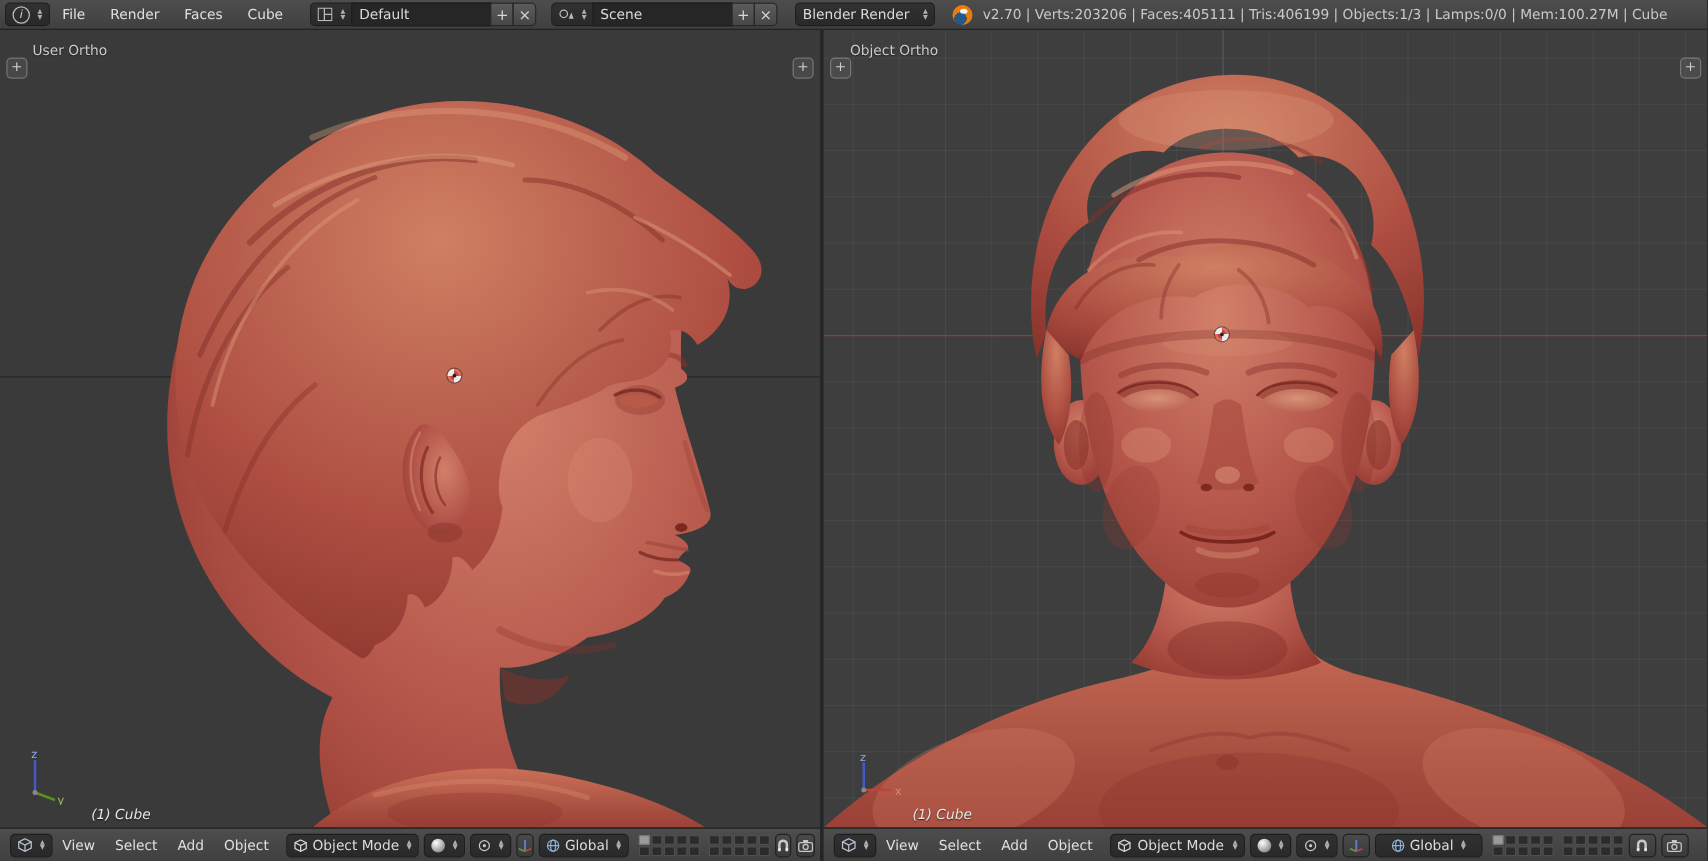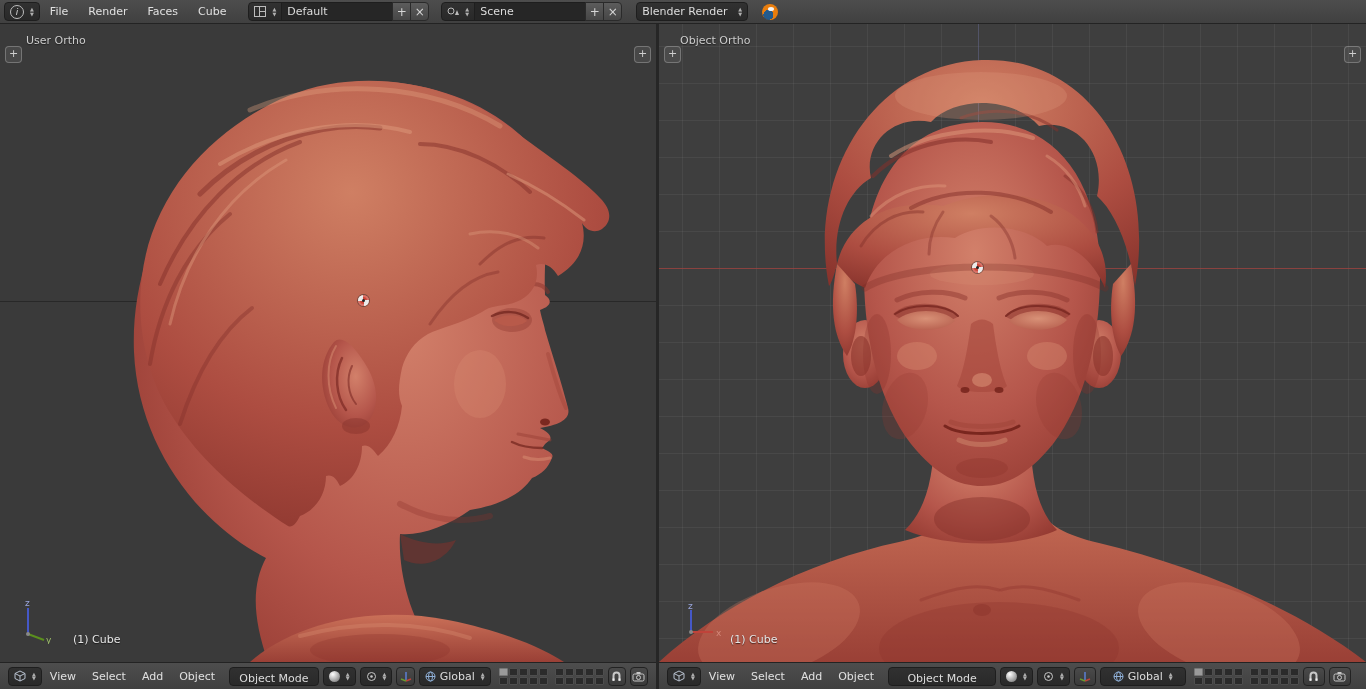--- a/index.html
+++ b/index.html
@@ -35,42 +35,42 @@
   .engine{margin-left:14px;width:112px;justify-content:space-between;}
   
   .viewport{position:absolute;top:24px;height:638px;overflow:hidden;}
   .viewport-left{left:0;width:656px;background:#3a3a3a;}
   .viewport-right{left:659px;width:707px;background:#3e3e3e;
      background-image:linear-gradient(rgba(255,255,255,.05) 1px,transparent 1px),
                       linear-gradient(90deg,rgba(255,255,255,.05) 1px,transparent 1px);
      background-size:37px 37px;background-position:23px 22px;}
   .vsep{position:absolute;top:24px;left:656px;width:3px;height:665px;background:#262626;}
   .vp-label{position:absolute;left:26px;top:10px;color:#cccccc;text-shadow:0 1px 1px rgba(0,0,0,.5);}
-  .obj-label{position:absolute;left:73px;bottom:16px;color:#e6e6e6;text-shadow:0 1px 1px rgba(0,0,0,.6);}
+  .obj-label{position:absolute;left:73px;bottom:4px;color:#e6e6e6;text-shadow:0 1px 1px rgba(0,0,0,.6);font-style:italic;}
   .corner-plus{position:absolute;top:22px;width:15px;height:15px;border:1px solid rgba(170,170,170,.45);
        border-radius:4px;background:rgba(110,110,110,.28);color:#cfcfcf;font-size:11px;line-height:14px;
        text-align:center;}
   .corner-plus.tl{left:5px;} .corner-plus.tr{right:5px;}
   .hline{position:absolute;left:0;right:0;height:1px;background:rgba(15,15,15,.4);}
   .axis-red{position:absolute;left:0;right:0;height:1px;background:rgba(150,66,62,.85);}
   .axis-vert{position:absolute;top:0;bottom:0;width:1px;background:rgba(95,100,145,.45);}
   .headsvg{position:absolute;left:0;top:0;}
   .cursor3d{position:absolute;width:11px;height:11px;border-radius:50%;
      background:conic-gradient(#cc4437 0 90deg,#e8e8e8 0 180deg,#cc4437 0 270deg,#e8e8e8 0);
      box-shadow:0 0 0 1px rgba(40,40,40,.5), inset 0 0 0 2px rgba(250,250,250,.25);}
   .cursor3d::after{content:"";position:absolute;left:4px;top:4px;width:3px;height:3px;border-radius:50%;background:#222;}
   .gizmo{position:absolute;left:12px;bottom:18px;}
   
   .viewbar{position:absolute;top:662px;height:27px;box-sizing:border-box;overflow:hidden;
            background:linear-gradient(#4d4d4d,#404040);border-top:1px solid #232323;
            display:flex;align-items:center;padding:0 8px;white-space:nowrap;}
   .viewbar-left{left:0;width:656px;}
   .viewbar-right{left:659px;width:707px;}
   .viewbar .menu{padding:0 8px;}
-  .mode-w{margin-left:6px;width:108px;justify-content:space-between;flex-direction:column;}
+  .mode-w{margin-left:6px;width:108px;justify-content:space-between;}
   .sm-w{margin-left:4px;}
   .global-w{margin-left:4px;width:86px;justify-content:center;}
   .iconbtn{display:inline-flex;align-items:center;justify-content:center;width:22px;height:19px;box-sizing:border-box;
        background:linear-gradient(#4a4a4a,#3a3a3a);border:1px solid #222;border-radius:4px;margin-left:4px;}
   .layers{display:inline-flex;gap:7px;margin-left:8px;}
   .layer-grid{display:grid;grid-template-columns:repeat(5,9px);grid-auto-rows:8px;gap:1px;}
   .layer-cell{background:#2b2b2b;border:1px solid #4e4e4e;box-sizing:border-box;border-radius:1px;}
   .layer-cell.active{background:#9a9a9a;border-color:#777;}
   .sphere-icon{width:11px;height:11px;border-radius:50%;background:radial-gradient(circle at 35% 30%,#ffffff,#8d8d8d 75%);display:inline-block;}
 </style>
@@ -115,20 +115,21 @@
       <span class="btn">+</span>
       <span class="btn">×</span>
     </div>
 
     <div class="widget engine">
       <span>Blender Render</span>
       <span class="updown"></span>
     </div>
 
     <span class="blender-logo"></span>
+    <span class="stats">v2.70 | Verts:203206 | Faces:405111 | Tris:406199 | Objects:1/3 | Lamps:0/0 | Mem:100.27M | Cube</span>
   </div>
 
   <div class="viewport viewport-left">
     <div class="hline" style="top:277px;"></div>
 
     <svg class="headsvg" width="656" height="638" viewBox="0 0 656 638">
       <defs>
         <radialGradient id="gpFace" cx="0.62" cy="0.42" r="0.8">
           <stop offset="0" stop-color="#d2806a"></stop>
             <stop offset="0.55" stop-color="#b5564b"></stop>

